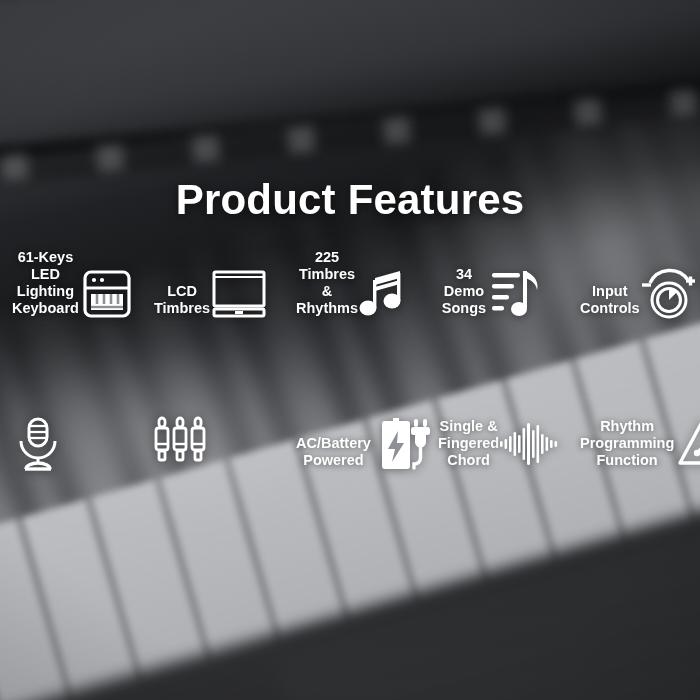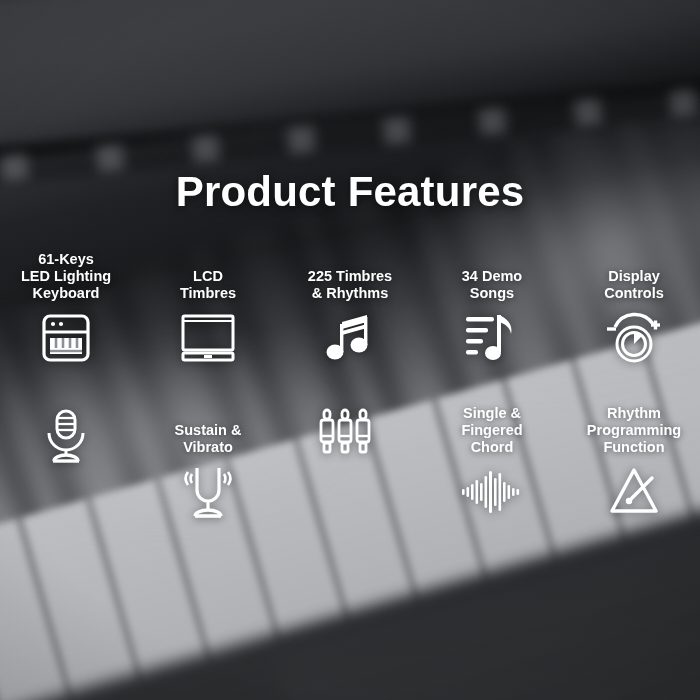--- a/index.html
+++ b/index.html
@@ -101,21 +101,21 @@
   .bg-vignette{
     position:absolute;inset:0;
     background:radial-gradient(ellipse 105% 95% at 50% 48%, rgba(0,0,0,0) 52%, rgba(0,0,0,.28) 100%);
   }
   .bg-tint{
     position:absolute;inset:0;
     background:linear-gradient(180deg, rgba(18,19,21,.30) 0%, rgba(18,19,21,.10) 24%, rgba(140,142,146,.10) 58%, rgba(150,152,156,.16) 100%);
   }
 
   
-  .content{position:absolute;inset:0;}
+  .content{position:absolute;inset:0;margin-top:8px;}
 
   .title{
     position:absolute;top:168px;left:0;right:0;
     text-align:center;
     color:#ffffff;
     font-size:42px;
     font-weight:bold;
     letter-spacing:.2px;
     text-shadow:0 2px 10px rgba(0,0,0,.55);
   }
@@ -125,21 +125,21 @@
     display:flex;
     justify-content:space-between;
     padding:0 12px;
     box-sizing:border-box;
   }
   #row1{top:250px;}
   #row2{top:400px;}
 
   .cell{
     width:108px;
-    display:flex;flex-direction:column;align-items:center;
+    display:flex;flex-direction:row;align-items:center;
   }
   .cell-label{
     color:#ffffff;
     font-size:14.5px;
     font-weight:bold;
     line-height:1.17;
     text-align:center;
     text-shadow:0 1px 6px rgba(0,0,0,.55);
     white-space:pre-line;
     display:flex;align-items:flex-end;justify-content:center;
@@ -238,21 +238,21 @@
             <rect x="2" y="40" width="12" height="4.6" rx="2"></rect>
             <rect x="33" y="5" width="4" height="37"></rect>
             <path d="M35 5 C44 9 49 15 47 24 C46 17 41 14 35 12 Z"></path>
             <ellipse cx="29" cy="43" rx="8" ry="7"></ellipse>
           </svg>
         </div>
       </div>
 
 
       <div class="cell">
-        <div class="cell-label">Display
+        <div class="cell-label">Input
 Controls</div>
         <div class="cell-icon">
           <svg width="58" height="56" viewBox="0 0 58 56" fill="none" stroke="#fff" stroke-width="3">
             <path d="M10 17 A22 22 0 0 1 48 14" stroke-width="3.4"></path>
             <line x1="2" y1="19" x2="11" y2="19" stroke-width="3.4"></line>
             <line x1="46" y1="15" x2="55" y2="15" stroke-width="3.4"></line>
             <line x1="50.5" y1="10.5" x2="50.5" y2="19.5" stroke-width="3.4"></line>
             <circle cx="29" cy="34" r="17"></circle>
             <circle cx="29" cy="34" r="11.5" stroke-width="3"></circle>
             <path d="M29 34 L37.5 25.5 A12 12 0 0 0 29 22 Z" fill="#fff" stroke="none"></path>
@@ -272,36 +272,20 @@
             <line x1="18" y1="16" x2="34" y2="16" stroke-width="2.3"></line>
             <line x1="18" y1="22" x2="34" y2="22" stroke-width="2.3"></line>
             <path d="M9 25 A17 17 0 0 0 43 25"></path>
             <line x1="26" y1="42" x2="26" y2="48"></line>
             <path d="M14 53 A12 6 0 0 1 38 53" stroke-width="3.4"></path>
             <line x1="13" y1="53" x2="39" y2="53" stroke-width="3.4"></line>
           </svg>
         </div>
       </div>
 
-      <div class="cell">
-        <div class="cell-label">Sustain &amp;
-Vibrato</div>
-        <div class="cell-icon">
-          <svg width="56" height="56" viewBox="0 0 56 56" fill="none" stroke="#fff" stroke-width="3.2">
-            <path d="M17 4 L17 26 A11 11 0 0 0 39 26 L39 4"></path>
-            <line x1="28" y1="37" x2="28" y2="47"></line>
-            <line x1="15" y1="52" x2="41" y2="52" stroke-width="3.6"></line>
-            <path d="M15 52 A13 6 0 0 1 41 52" stroke-width="3.4"></path>
-            <path d="M8 8 C5 12 5 17 8 21" stroke-width="2.6"></path>
-            <path d="M12 10 C10 13 10 16 12 19" stroke-width="2.6"></path>
-            <path d="M48 8 C51 12 51 17 48 21" stroke-width="2.6"></path>
-            <path d="M44 10 C46 13 46 16 44 19" stroke-width="2.6"></path>
-          </svg>
-        </div>
-      </div>
 
       <div class="cell">
         <div class="cell-icon">
           <svg width="62" height="56" viewBox="0 0 62 56" fill="none" stroke="#fff" stroke-width="2.8">
             <g>
               <rect x="5" y="2" width="6" height="9" rx="3"></rect>
               <rect x="2" y="12" width="12" height="22" rx="2.5"></rect>
               <line x1="3" y1="28" x2="13" y2="28" stroke-width="2.4"></line>
               <rect x="5" y="35" width="6" height="9" rx="1.6"></rect>
             </g>
@@ -314,20 +298,35 @@
             <g transform="translate(36,0)">
               <rect x="5" y="2" width="6" height="9" rx="3"></rect>
               <rect x="2" y="12" width="12" height="22" rx="2.5"></rect>
               <line x1="3" y1="28" x2="13" y2="28" stroke-width="2.4"></line>
               <rect x="5" y="35" width="6" height="9" rx="1.6"></rect>
             </g>
           </svg>
         </div>
       </div>
 
+      <div class="cell">
+        <div class="cell-label">AC/Battery
+Powered</div>
+        <div class="cell-icon">
+          <svg width="62" height="56" viewBox="0 0 62 56" fill="none">
+            <path d="M14 5 h8 v-3 h6 v3 h8 a3 3 0 0 1 3 3 v42 a3 3 0 0 1 -3 3 h-22 a3 3 0 0 1 -3 -3 v-42 a3 3 0 0 1 3 -3 z" fill="#fff"></path>
+            <path d="M27 15 L17 33 L24 33 L21 46 L33 27 L26 27 Z" fill="#8d9094"></path>
+            <rect x="43" y="3" width="4" height="8" rx="2" fill="#fff"></rect>
+            <rect x="52" y="3" width="4" height="8" rx="2" fill="#fff"></rect>
+            <rect x="40" y="11" width="19" height="8" rx="2.5" fill="#fff"></rect>
+            <path d="M44 19 v7 a5.5 5.5 0 0 0 11 0 v-7" fill="#fff"></path>
+            <path d="M49.5 31 L49.5 42 A6 6 0 0 1 43 48 L43 52" stroke="#fff" stroke-width="3.4" fill="none" stroke-linecap="round"></path>
+          </svg>
+        </div>
+      </div>
 
       <div class="cell">
         <div class="cell-label">Single &amp;
 Fingered
 Chord</div>
         <div class="cell-icon">
           <svg width="62" height="46" viewBox="0 0 62 46" fill="#fff" stroke="none">
             <rect x="1" y="20" width="2.6" height="6" rx="1.3"></rect>
             <rect x="5.5" y="18" width="2.6" height="10" rx="1.3"></rect>
             <rect x="10" y="15" width="2.6" height="16" rx="1.3"></rect>

